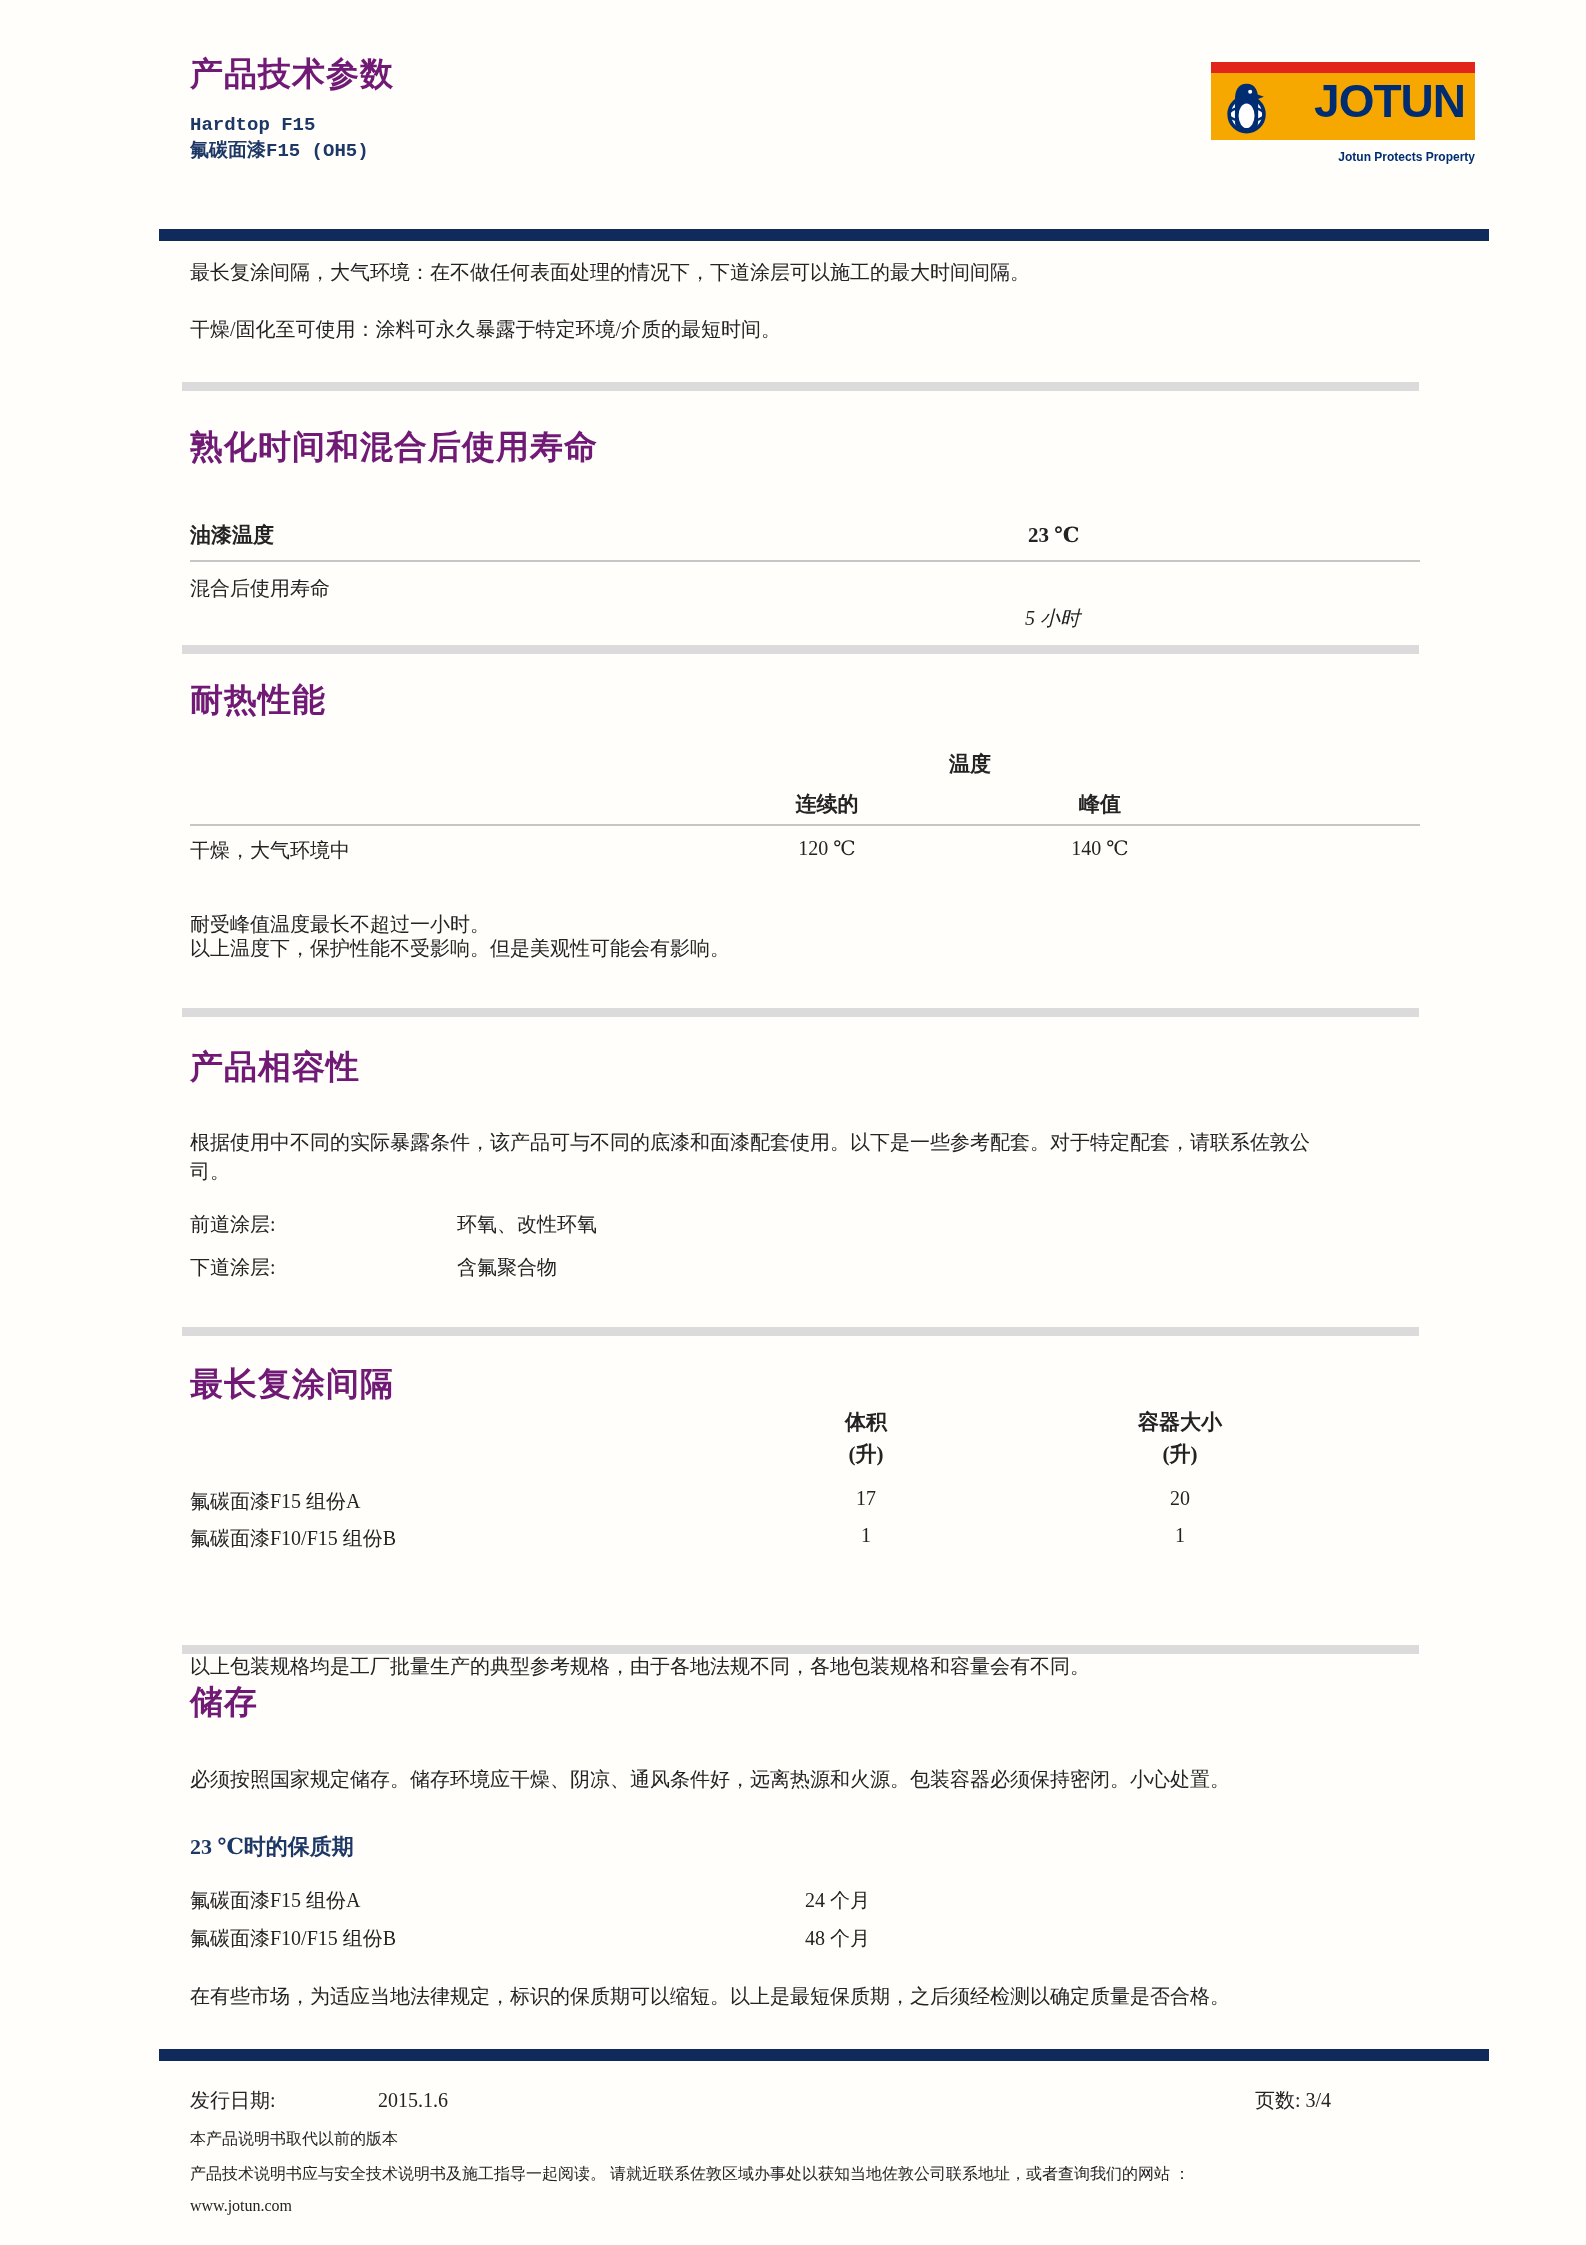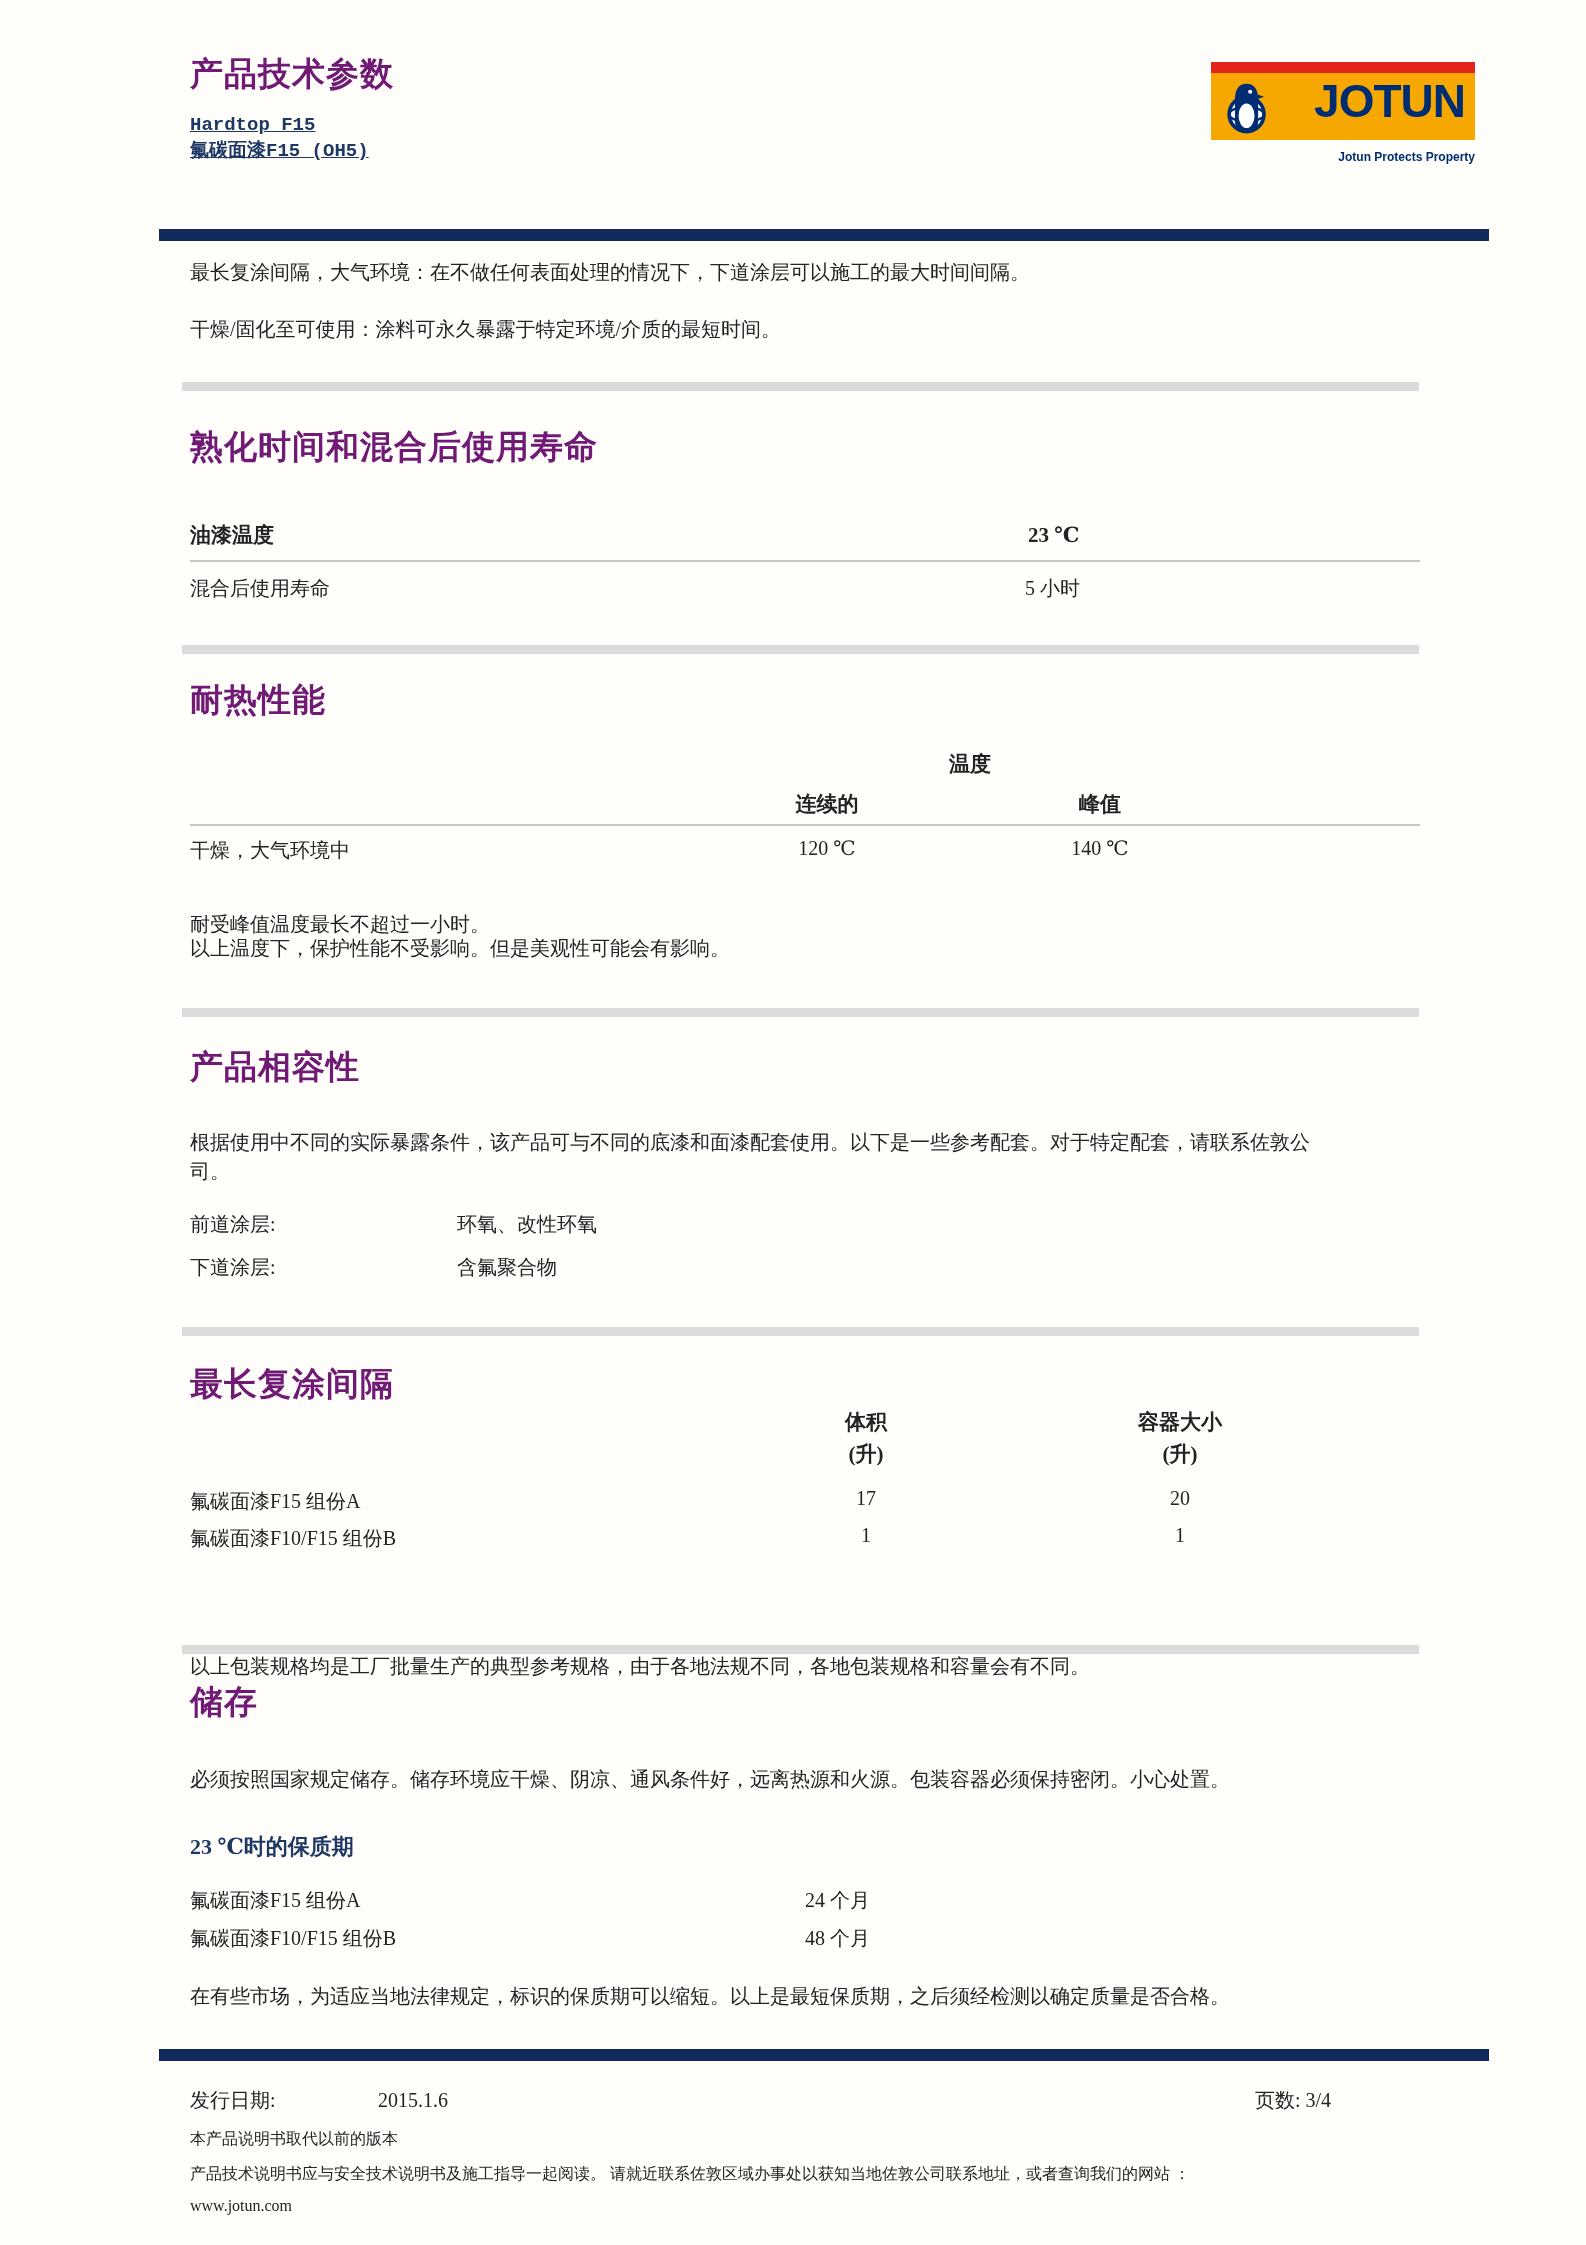--- a/index.html
+++ b/index.html
@@ -20,21 +20,21 @@
   .th{font-weight:700;font-size:21px;}
   .small{font-size:16px;}
   
   .logo-box{position:absolute;left:1211px;top:62px;width:264px;height:78px;background:#f6a800;}
   .logo-red{position:absolute;left:0;top:0;width:264px;height:11px;background:#e1251b;}
   .logo-word{position:absolute;right:10px;top:16px;font-family:"Liberation Sans",sans-serif;
     font-weight:800;font-size:46px;line-height:1;color:#002d72;letter-spacing:-1px;}
   .logo-icon{position:absolute;left:8px;top:16px;}
   .tagline{position:absolute;right:111px;top:150px;font-family:"Liberation Sans",sans-serif;
     font-weight:700;font-size:12px;color:#002d72;white-space:nowrap;}
-  .hdr-sub{font-size:19px;font-weight:700;color:#1e3866;white-space:nowrap;font-family:"Liberation Mono","DejaVu Sans Mono",monospace;text-decoration:underline;}
+  .hdr-sub{font-size:19px;font-weight:700;color:#1e3866;white-space:nowrap;font-family:"Liberation Mono","DejaVu Sans Mono",monospace;}
 </style>
 </head>
 <body>
 
 <div class="abs heading" style="left:190px;top:52px;">产品技术参数</div>
 <div class="abs hdr-sub" style="left:190px;top:114px;">Hardtop F15</div>
 <div class="abs hdr-sub" style="left:190px;top:137px;">氟碳面漆F15 (OH5)</div>
 
 <div class="logo-box">
   <div class="logo-red"></div>
@@ -58,21 +58,21 @@
 <div class="abs t" style="left:190px;top:258px;">最长复涂间隔，大气环境：在不做任何表面处理的情况下，下道涂层可以施工的最大时间间隔。</div>
 <div class="abs t" style="left:190px;top:315px;">干燥/固化至可使用：涂料可永久暴露于特定环境/介质的最短时间。</div>
 
 <div class="divider" style="top:382px;"></div>
 
 <div class="abs heading" style="left:190px;top:425px;">熟化时间和混合后使用寿命</div>
 <div class="abs t th" style="left:190px;top:520px;">油漆温度</div>
 <div class="abs t th" style="left:1028px;top:520px;">23 ℃</div>
 <div class="rule" style="top:560px;"></div>
 <div class="abs t" style="left:190px;top:574px;">混合后使用寿命</div>
-<div class="abs t" style="left:1025px;top:574px;">5 小时</div>
+<div class="abs t" style="left:1025px;top:604px;font-style:italic;">5 小时</div>
 
 <div class="divider" style="top:645px;"></div>
 
 <div class="abs heading" style="left:190px;top:678px;">耐热性能</div>
 <div class="cell th" style="left:895px;top:750px;">温度</div>
 <div class="cell th" style="left:752px;top:790px;">连续的</div>
 <div class="cell th" style="left:1025px;top:790px;">峰值</div>
 <div class="rule" style="top:824px;"></div>
 <div class="abs t" style="left:190px;top:836px;">干燥，大气环境中</div>
 <div class="cell" style="left:752px;top:836px;">120  ℃</div>

